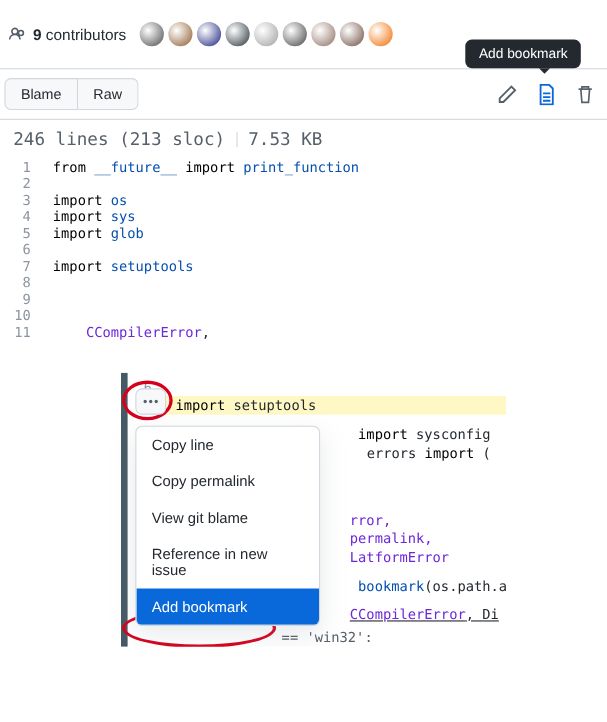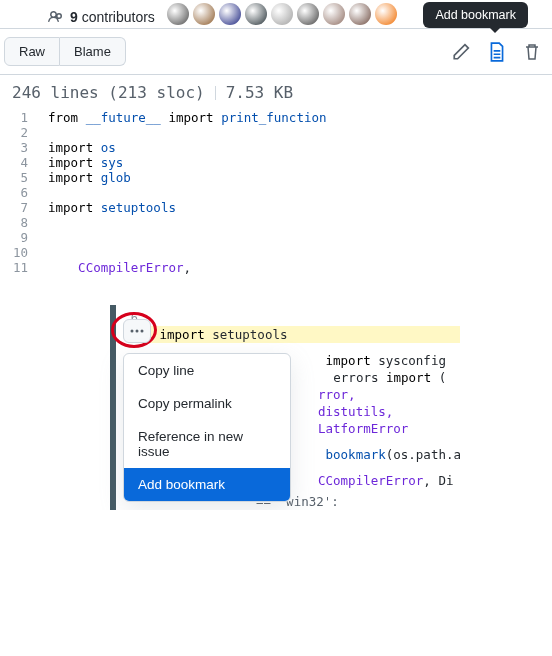--- a/index.html
+++ b/index.html
@@ -6,24 +6,23 @@
   body {
     margin: 0;
     font-family: -apple-system, BlinkMacSystemFont, "Segoe UI", Helvetica, Arial, sans-serif;
     font-size: 14px;
     color: #24292f;
     background: #fff;
     width: 552px;
   }
   .contributors-row {
     display: flex;
-    align-items: flex-end;
+    align-items: center;
     gap: 6px;
-    padding: 3px 8px;
-    margin-left: 40px;
+    padding: 20px 8px;
   }
   .contributors-row .people-icon { width: 16px; height: 16px; }
   .avatar {
     width: 22px; height: 22px; border-radius: 50%;
     display: inline-block;
   }
   .divider { border-top: 1px solid #d0d7de; }
   .toolbar {
     display: flex; align-items: center; justify-content: space-between;
     padding: 8px 8px 8px 4px;
@@ -126,22 +125,22 @@
       <span class="avatar" style="background: radial-gradient(circle at 35% 35%, rgba(255, 255, 255, 0.133), rgb(141, 110, 99));"></span>
       <span class="avatar" style="background: radial-gradient(circle at 35% 35%, rgba(255, 255, 255, 0.133), rgb(109, 76, 65));"></span>
       <span class="avatar" style="background: radial-gradient(circle at 35% 35%, rgba(255, 255, 255, 0.133), rgb(239, 108, 0));"></span>
     </span>
 </div>
 
 <div class="divider"></div>
 
 <div class="toolbar">
   <div class="btn-group">
+    <button class="btn">Blame</button>
     <button class="btn">Raw</button>
-    <button class="btn">Blame</button>
   </div>
   <div class="right-actions">
     <div class="tooltip">Add bookmark</div>
     <span class="icon-btn">
       <svg width="18" height="18" viewBox="0 0 16 16" fill="none" stroke="#57606a" stroke-width="1.5">
           <path d="M11.5 1.5l3 3L5 14H2v-3L11.5 1.5z"></path>
         </svg>
     </span>
     <span class="icon-btn">
       <svg width="18" height="20" viewBox="0 0 16 18" fill="none" stroke="#0969da" stroke-width="1.5">
@@ -227,53 +226,54 @@
       <span class="p2-num">7</span>
       <span class="p2-code hl"> <span class="kw">import </span><span>setuptools</span></span>
     </div>
   <div class="p2-line" style="height:9px;">
       <span class="p2-num"></span>
     </div>
 
   <div class="menu">
     <div class="menu-item">Copy line</div>
     <div class="menu-item">Copy permalink</div>
+    <div class="menu-item">View git blame</div>
     <div class="menu-item">Reference in new issue</div>
     <div class="menu-item active">Add bookmark</div>
   </div>
   <div class="red-ring" style="left:-5px;top:214px;width:140px;height:36px;"></div>
 
   <div class="p2-line">
       <span class="p2-num"></span>
       <span class="p2-code" style="padding-left:172px;"><span class="kw"> import </span><span>sysconfig</span></span>
     </div>
   <div class="p2-line">
       <span class="p2-num"></span>
       <span class="p2-code" style="padding-left:172px;text-align:center;"><span> errors </span><span class="kw">import </span><span>(</span></span>
     </div>
   <div class="p2-line">
       <span class="p2-num"></span>
-      <span class="p2-code" style="padding-left:172px;"><span class="cls">rror,</span></span>
-    </div>
-  <div class="p2-line">
-      <span class="p2-num"></span>
-      <span class="p2-code" style="padding-left:172px;"><span class="cls">distutils,</span></span>
+      <span class="p2-code" style="padding-left:172px;margin-top:44px;"><span class="cls">rror,</span></span>
+    </div>
+  <div class="p2-line">
+      <span class="p2-num"></span>
+      <span class="p2-code" style="padding-left:172px;"><span class="cls">permalink,</span></span>
     </div>
   <div class="p2-line">
       <span class="p2-num"></span>
       <span class="p2-code" style="padding-left:172px;"><span class="cls">LatformError</span></span>
     </div>
   <div class="p2-line" style="height:9px;"></div>
   <div class="p2-line">
       <span class="p2-num"></span>
       <span class="p2-code" style="padding-left:172px;"><span class="nm"> bookmark</span><span>(os.path.a</span></span>
     </div>
   <div class="p2-line" style="height:9px;"></div>
   <div class="p2-line">
       <span class="p2-num"></span>
-      <span class="p2-code" style="padding-left:172px;"><span class="cls">CCompilerError</span><span>, Di</span></span>
+      <span class="p2-code" style="padding-left:172px;text-decoration:underline;"><span class="cls">CCompilerError</span><span>, Di</span></span>
     </div>
   <div class="p2-line" style="height:4px;"></div>
   <div class="p2-line">
       <span class="p2-num"></span>
       <span class="p2-code" style="padding-left:110px;color:#57606a;"><span>== 'win32':</span></span>
     </div>
 </div>
 
 </body></html>

